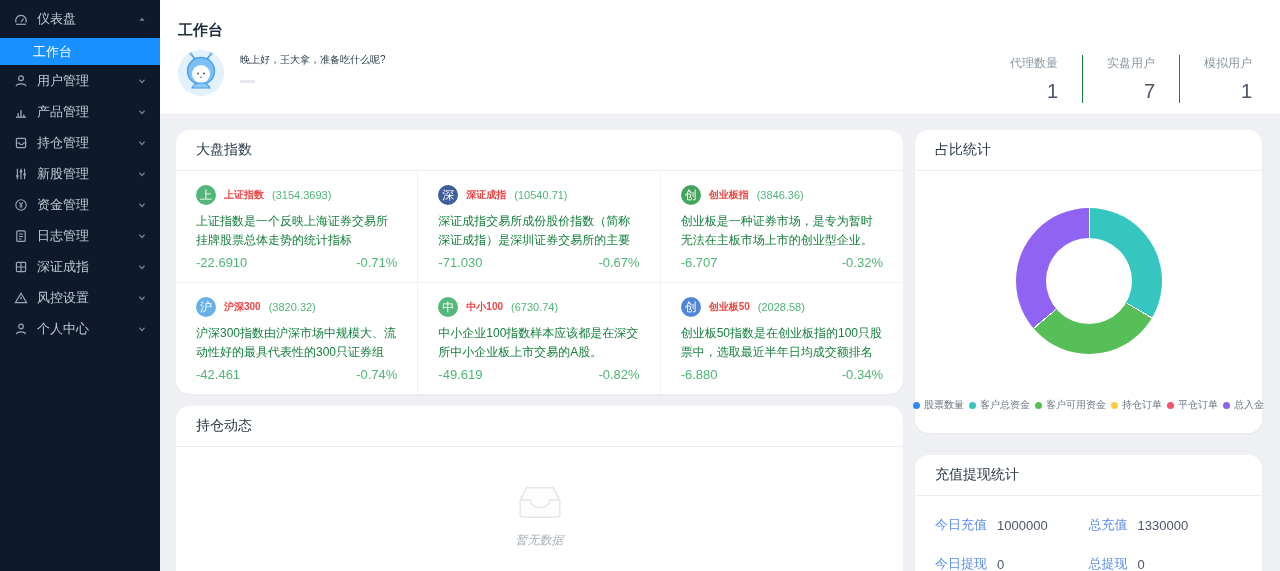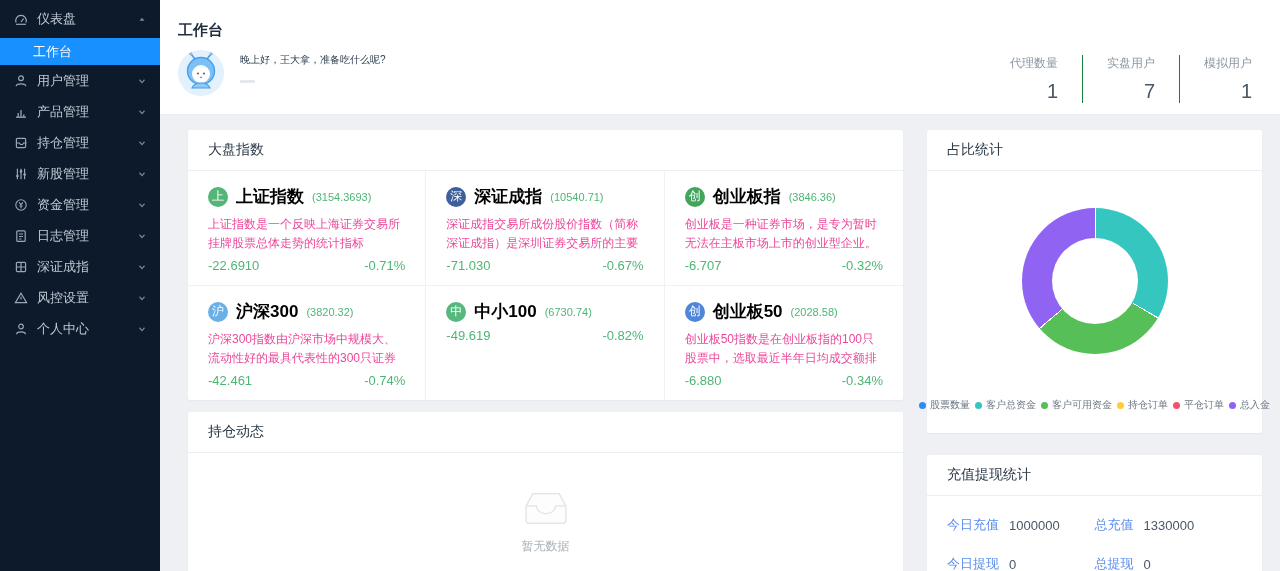--- a/index.html
+++ b/index.html
@@ -34,41 +34,41 @@
   .greet-msg{font-size:10px;color:#2c3e50;}
   .greet-dash{width:15px;height:3px;background:#e4e7eb;margin-top:13px;border-radius:1px;}
   .stats{position:absolute;right:4px;top:55px;display:flex;}
   .stat{padding:0 24px;border-left:1px solid #15803d;}
   .stat:first-child{border-left:none;}
   .stat-label{font-size:12px;color:#8c98a4;}
   .stat-value{font-size:20px;color:#4a5568;text-align:right;margin-top:8px;}
 
   
   .content{margin-left:160px;padding:15px 16px;display:flex;gap:12px;align-items:flex-start;}
-  .card{background:#fff;border-radius:2px;box-shadow:0 1px 2px rgba(0,0,0,0.04);margin-left:12px;}
+  .card{background:#fff;border-radius:14px;box-shadow:0 1px 2px rgba(0,0,0,0.04);}
   .card-header{padding:11px 20px;font-size:14px;color:#2a3746;border-bottom:1px solid #ebeef2;}
   .col-left{width:727px;flex:none;}
   .col-right{width:347px;flex:none;}
 
   
   .idx-grid{display:grid;grid-template-columns:1fr 1fr 1fr;}
   .idx-cell{padding:14px 20px 12px;border-right:1px solid #f0f1f4;}
   .idx-cell:nth-child(3n){border-right:none;}
   .idx-cell:nth-child(-n+3){border-bottom:1px solid #f0f1f4;}
   .idx-head{display:flex;align-items:center;gap:8px;}
   .idx-badge{width:20px;height:20px;border-radius:50%;color:#fff;font-size:12px;display:flex;align-items:center;justify-content:center;flex:none;}
-  .idx-name{font-weight:bold;font-size:17px;color:#000000;}
+  .idx-name{font-weight:bold;font-size:10px;color:#ef4444;}
   .idx-value{color:var(--green);font-size:11px;}
-  .idx-desc{margin-top:7px;font-size:12px;color:#ec4899;line-height:19px;height:38px;overflow:hidden;}
+  .idx-desc{margin-top:7px;font-size:12px;color:#15803d;line-height:19px;height:38px;overflow:hidden;}
   .idx-foot{display:flex;justify-content:space-between;margin-top:5px;font-size:13px;color:var(--green);gap:20px;}
 
   
   .positions-card{margin-top:12px;}
   .empty{height:138px;display:flex;flex-direction:column;align-items:center;justify-content:center;}
-  .empty-text{font-size:12px;color:#aab1b9;margin-top:9px;}
+  .empty-text{font-size:12px;color:#aab1b9;margin-top:9px;font-style:italic;}
 
   
   .donut{width:146px;height:146px;border-radius:50%;margin:37px auto 0;position:relative;background:#eee;}
   .donut::after{content:"";position:absolute;inset:30px;background:#fff;border-radius:50%;}
   .legend{display:flex;justify-content:center;align-items:center;gap:5px;margin-top:44px;padding-bottom:21px;font-size:10px;color:#6b7683;white-space:nowrap;}
   .legend-item{display:flex;align-items:center;gap:4px;cursor:pointer;}
   .legend-dot{width:7px;height:7px;border-radius:50%;background:#ccc;flex:none;}
 
   
   .recharge-card{margin-top:22px;}
@@ -329,20 +329,21 @@
             <span>-0.74%</span>
           </div>
         </div>
 
         <div class="idx-cell">
           <div class="idx-head">
             <span class="idx-badge" style="background: rgb(86, 184, 125);">中</span>
             <span class="idx-name">中小100</span>
             <span class="idx-value">(6730.74)</span>
           </div>
+          <div class="idx-desc">中小企业100指数样本应该都是在深交所中小企业板上市交易的A股。</div>
           <div class="idx-foot">
             <span>-49.619</span>
             <span>-0.82%</span>
           </div>
         </div>
 
         <div class="idx-cell">
           <div class="idx-head">
             <span class="idx-badge" style="background: rgb(79, 134, 216);">创</span>
             <span class="idx-name">创业板50</span>

